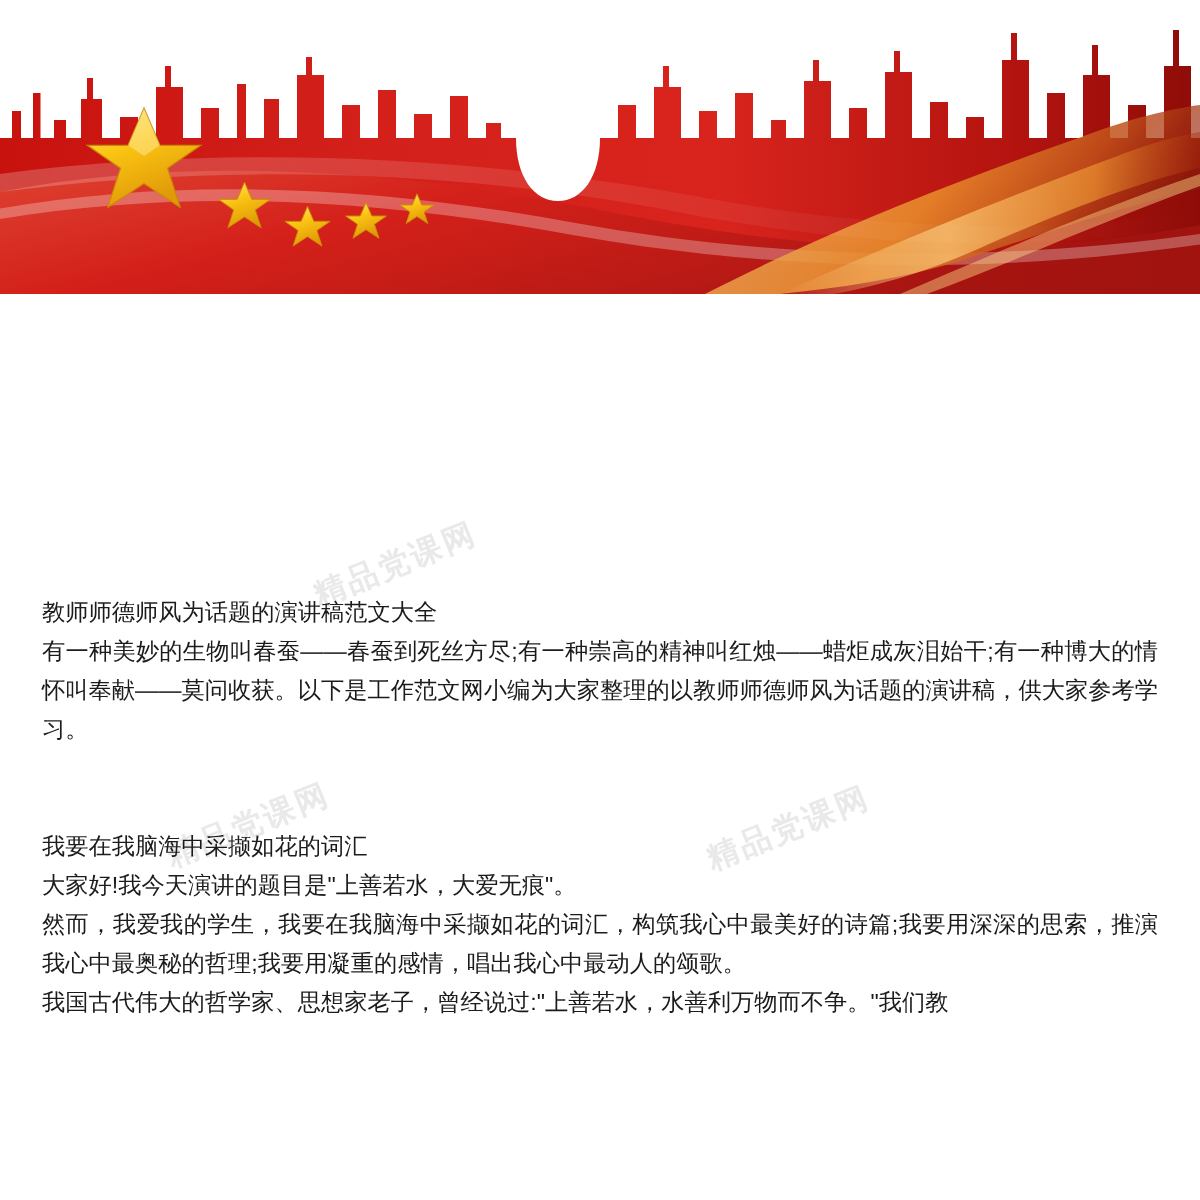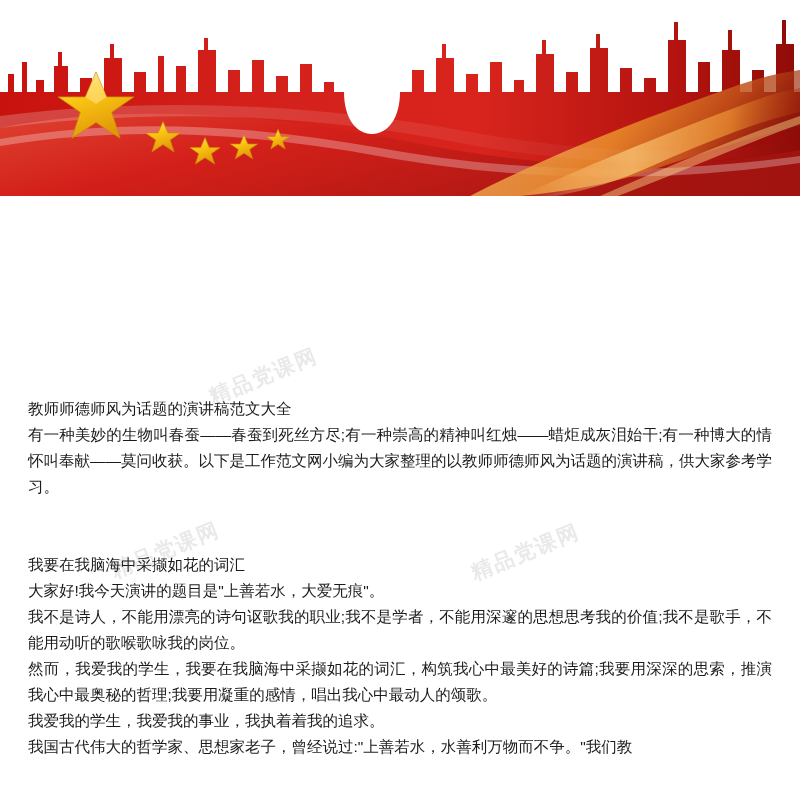--- a/index.html
+++ b/index.html
@@ -173,17 +173,15 @@
 <div class="wm" style="left:206px; top:362px;">精品党课网</div>
 <div class="wm" style="left:468px; top:538px;">精品党课网</div>
 <div class="wm" style="left:108px; top:536px;">精品党课网</div>
 
 <div class="doc">
   <p>教师师德师风为话题的演讲稿范文大全</p>
   <p>有一种美妙的生物叫春蚕——春蚕到死丝方尽;有一种崇高的精神叫红烛——蜡炬成灰泪始干;有一种博大的情怀叫奉献——莫问收获。以下是工作范文网小编为大家整理的以教师师德师风为话题的演讲稿，供大家参考学习。</p>
   <div class="gap"></div>
   <p>我要在我脑海中采撷如花的词汇</p>
   <p>大家好!我今天演讲的题目是"上善若水，大爱无痕"。</p>
-  <p>我不是诗人，不能用漂亮的诗句讴歌我的职业;我不是学者，不能用深邃的思想思考我的价值;我不是歌手，不能用动听的歌喉歌咏我的岗位。</p>
   <p>然而，我爱我的学生，我要在我脑海中采撷如花的词汇，构筑我心中最美好的诗篇;我要用深深的思索，推演我心中最奥秘的哲理;我要用凝重的感情，唱出我心中最动人的颂歌。</p>
-  <p>我爱我的学生，我爱我的事业，我执着着我的追求。</p>
   <p>我国古代伟大的哲学家、思想家老子，曾经说过:"上善若水，水善利万物而不争。"我们教</p>
 </div>
 
 </body></html>

